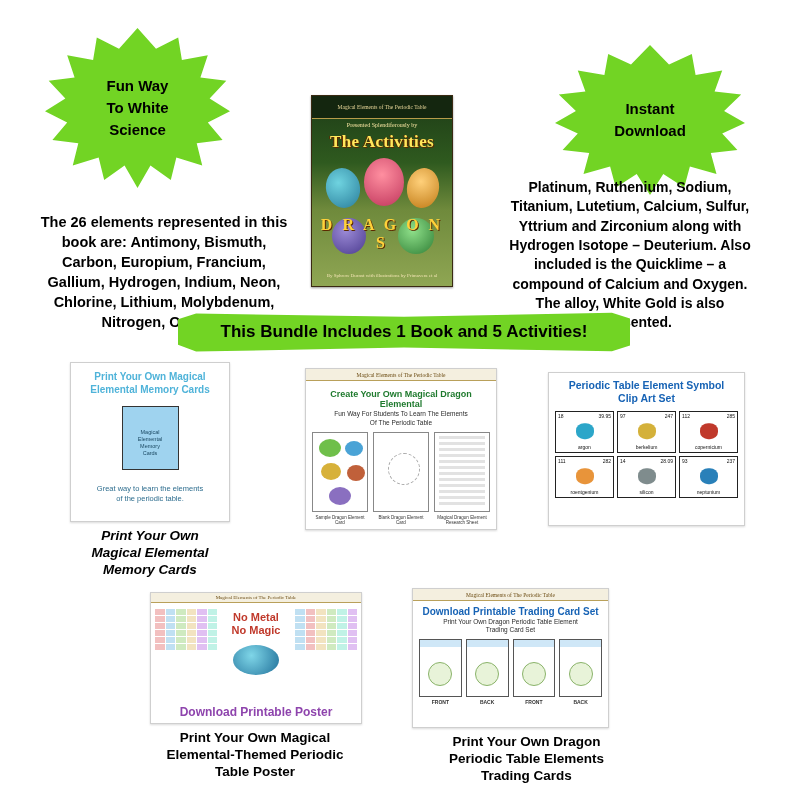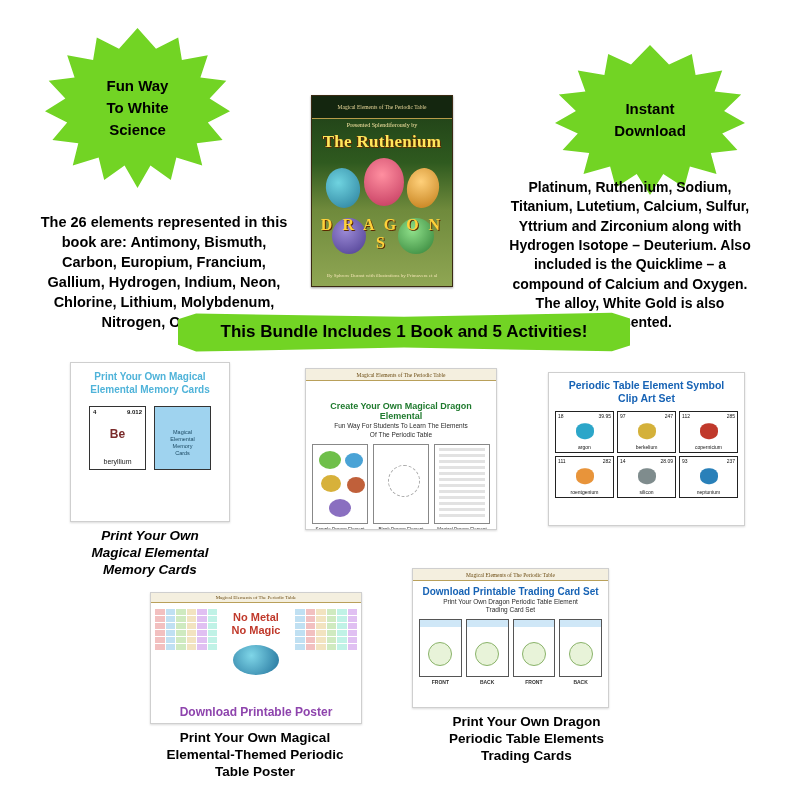--- a/index.html
+++ b/index.html
@@ -209,21 +209,21 @@
   }
 
   #product-memory-cards { left: 70px; top: 362px; width: 160px; }
   #product-memory-cards .thumb { width: 158px; height: 158px; }
   #product-dragon-activity { left: 305px; top: 368px; width: 190px; }
   #product-dragon-activity .thumb { width: 190px; height: 160px; }
   #product-clipart { left: 548px; top: 372px; width: 195px; }
   #product-clipart .thumb { width: 195px; height: 152px; }
   #product-poster { left: 150px; top: 592px; width: 210px; }
   #product-poster .thumb { width: 210px; height: 130px; }
-  #product-trading-cards { left: 412px; top: 568px; width: 229px; }
+  #product-trading-cards { left: 412px; top: 588px; width: 229px; }
   #product-trading-cards .thumb { width: 195px; height: 138px; }
 
   
   .t1-title {
     text-align: center;
     color: #4fb3d9;
     font-weight: bold;
     font-size: 10px;
     padding: 8px 6px 4px;
     line-height: 1.25;
@@ -264,21 +264,21 @@
     color: #6b4b12;
     font-size: 5.5px;
     padding: 3px 0 2px;
     font-family: "Liberation Serif", serif;
   }
   .t2-title {
     text-align: center;
     color: #1f7a2e;
     font-weight: bold;
     font-size: 9px;
-    padding: 20px 4px 1px;
+    padding: 8px 4px 1px;
   }
   .t2-sub {
     text-align: center;
     color: #2b2b2b;
     font-size: 6.5px;
     line-height: 1.35;
     padding: 0 6px 4px;
   }
   .t2-panels {
     display: flex;
@@ -459,21 +459,21 @@
 Science</div>
   </div>
   <div class="starburst star-shape" id="starburst-right">
     <div class="star-text" style="white-space: pre-line;">Instant
 Download</div>
   </div>
 
   <div class="book-cover">
     <div class="bc-top-band">Magical Elements of The Periodic Table</div>
     <div class="bc-sub">Presented Splendiferously by</div>
-    <div class="bc-title">The Ruthenium</div>
+    <div class="bc-title">The Activities</div>
     <div class="bc-dragon d1"></div>
     <div class="bc-dragon d2"></div>
     <div class="bc-dragon d3"></div>
     <div class="bc-dragon d4"></div>
     <div class="bc-dragon d5"></div>
     <div class="bc-dragons">D R A G O N S</div>
     <div class="bc-author">By Sphrow Durant with illustrations by Primavera et al</div>
   </div>
 
   <div class="body-text" id="elements-paragraph">The 26 elements represented in this book are: Antimony, Bismuth, Carbon, Europium, Francium, Gallium, Hydrogen, Indium, Neon, Chlorine, Lithium, Molybdenum, Nitrogen, Oxygen,</div>
@@ -481,33 +481,29 @@
 
   <div class="banner">
     <div class="banner-text">This Bundle Includes 1 Book and 5 Activities!</div>
   </div>
 
   <div class="product" id="product-memory-cards">
     <div class="thumb">
       <div class="t1-title" style="white-space: pre-line;">Print Your Own Magical
 Elemental Memory Cards</div>
       <div class="t1-cards">
-        <div class="t1-card">
-          <span class="num-l">4</span>
-          <span class="num-r">9.012</span>
-          <span class="sym">Be</span>
-          <span class="name">beryllium</span>
-        </div>
         <div class="t1-card back">
           <span class="backtext" style="white-space: pre-line;">Magical
 Elemental
 Memory
 Cards</span>
         </div>
       </div>
+      <div class="t1-foot" style="white-space: pre-line;">Great way to learn the elements
+of the periodic table.</div>
     </div>
     <div class="caption" style="white-space: pre-line; font-style: italic;">Print Your Own
 Magical Elemental
 Memory Cards</div>
   </div>
 
   <div class="product" id="product-dragon-activity">
     <div class="thumb">
       <div class="t2-head">Magical Elements of The Periodic Table</div>
       <div class="t2-title">Create Your Own Magical Dragon Elemental</div>

